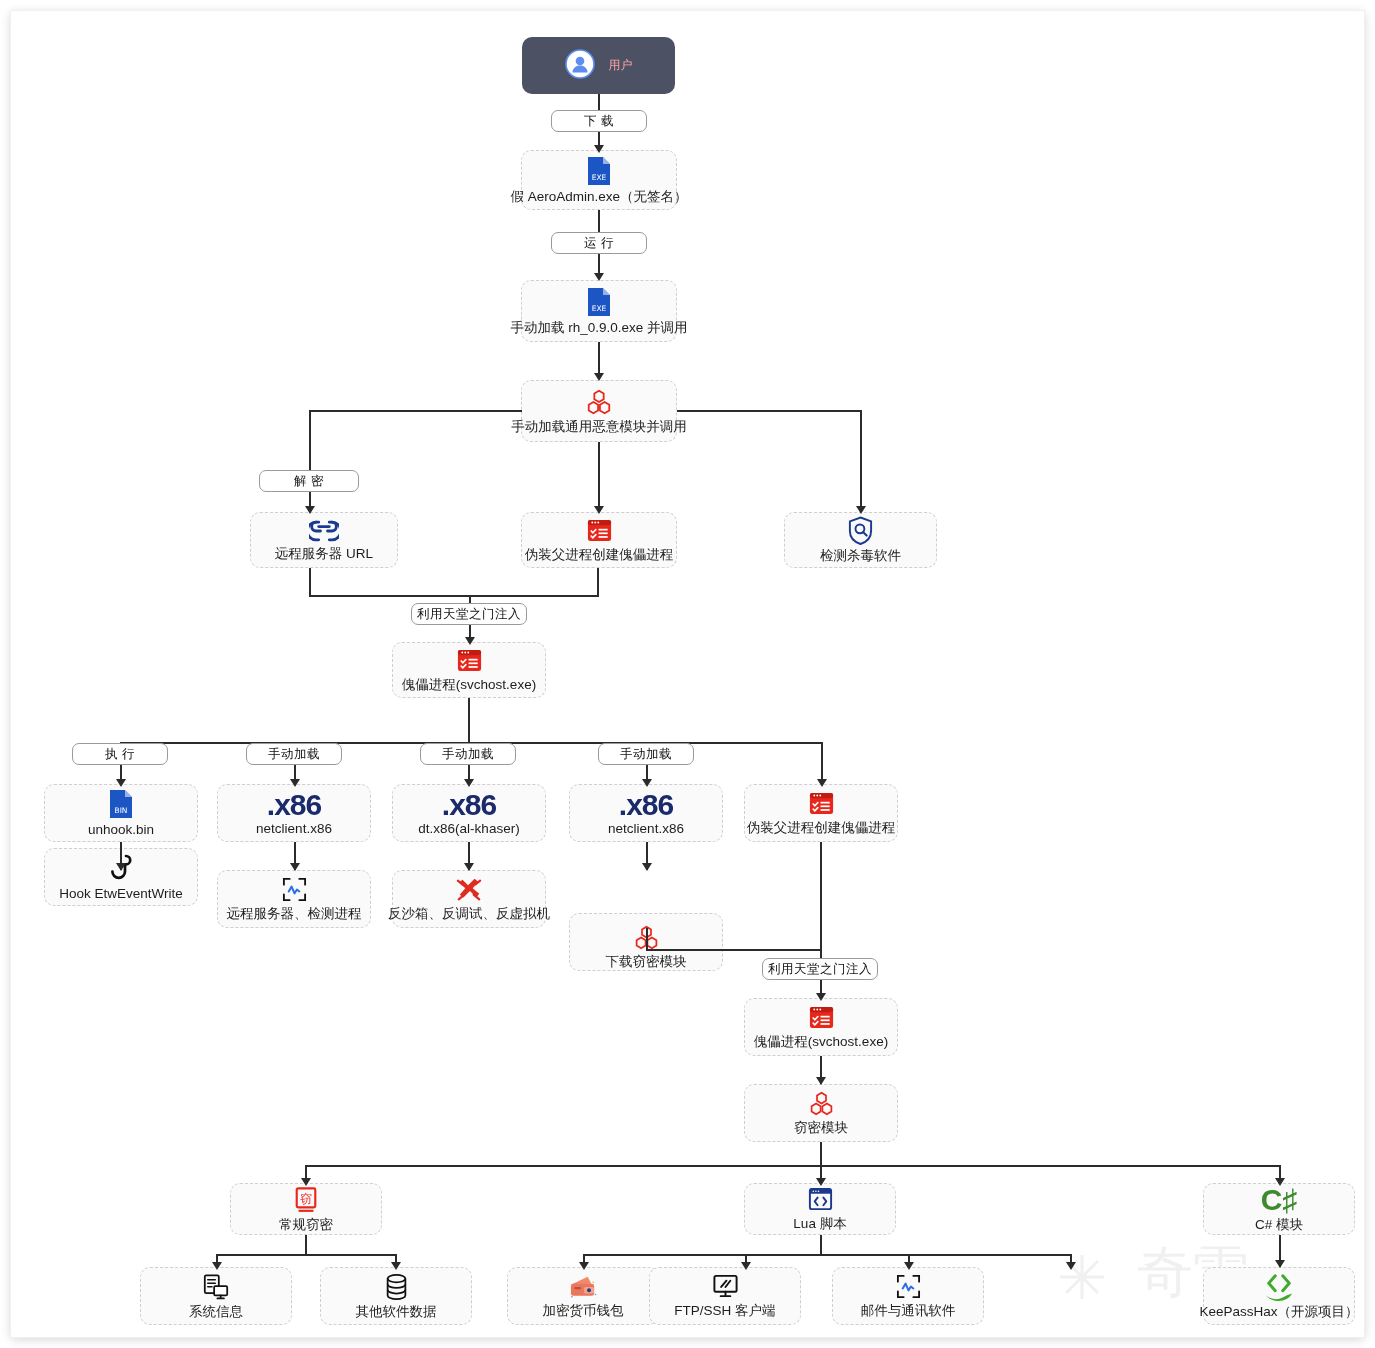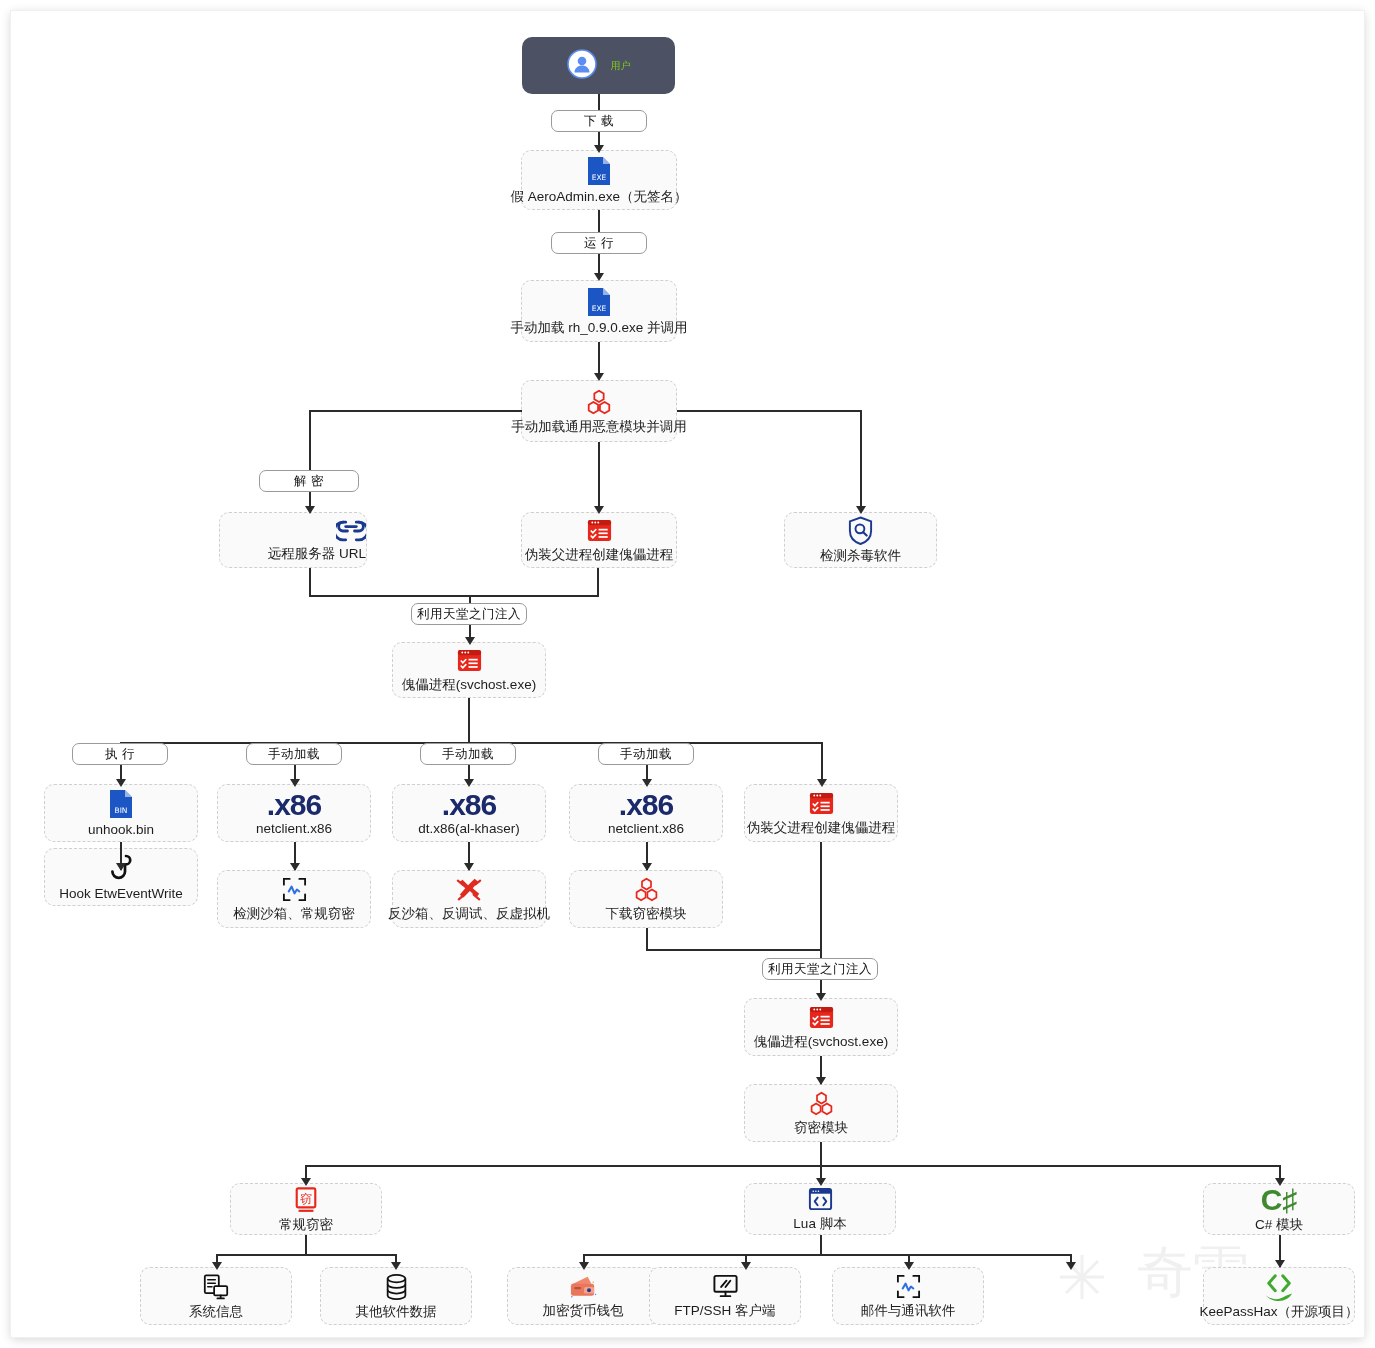--- a/index.html
+++ b/index.html
@@ -8,21 +8,21 @@
   #inner{position:absolute;left:11px;top:11px;width:1353px;height:1326px;background:#ffffff;
          box-shadow:0 0 0 1px #f0f0f0, 0 2px 10px rgba(0,0,0,.18);}
   
   .node{position:absolute;box-sizing:border-box;border:1px dashed #cfcfcf;border-radius:10px;
         background:#fafafa;display:flex;flex-direction:column;align-items:center;justify-content:center;}
   .node .lbl{font-size:13.5px;color:#1d1d1d;line-height:1.15;white-space:nowrap;}
   .node .ico{display:flex;align-items:center;justify-content:center;margin-bottom:3px;}
   
   .usernode{position:absolute;box-sizing:border-box;background:#4c5164;border-radius:10px;
             display:flex;align-items:center;justify-content:center;gap:14px;}
-  .usernode .lbl{color:#84cc16;font-size:10px;text-align:right;}
+  .usernode .lbl{color:#fca5a5;font-size:12px;text-align:right;}
   
   .elabel{position:absolute;box-sizing:border-box;border:1px solid #9a9a9a;border-radius:7px;
           background:#ffffff;display:flex;align-items:center;justify-content:center;
           font-size:12.5px;color:#111;letter-spacing:.5px;z-index:6;white-space:nowrap;}
   
   .ln{position:absolute;background:#2b2b2b;z-index:1;}
   .lnv{width:1.6px;}
   .lnh{height:1.6px;}
   .arrow{position:absolute;width:0;height:0;border-left:5px solid transparent;
          border-right:5px solid transparent;border-top:8px solid #2b2b2b;z-index:2;}
@@ -110,21 +110,21 @@
   <div class="ln lnv" style="left:298px;top:481px;height:19px;"></div>
   <div class="arrow" style="left:294px;top:495px;"></div>
 
   <div class="ln lnv" style="left:587px;top:431px;height:69px;"></div>
   <div class="arrow" style="left:583px;top:495px;"></div>
 
   <div class="ln lnh" style="left:666px;top:399px;width:184px;"></div>
   <div class="ln lnv" style="left:849px;top:399px;height:101px;"></div>
   <div class="arrow" style="left:845px;top:495px;"></div>
 
-  <div class="node" style="left:208px;top:501px;width:148px;height:56px;align-items:flex-end;">
+  <div class="node" style="left:239px;top:501px;width:148px;height:56px;">
     <span class="ico">
       <svg width="30" height="24" viewBox="0 0 34 24">
         <g fill="none" stroke="#1b3a8f" stroke-width="3.2" stroke-linecap="round">
           <path d="M13 12H8a5 5 0 0 1 0-10h3"></path>
           <path d="M21 12h5a5 5 0 0 0 0-10h-3"></path>
           <path d="M11 7h12"></path>
           <path d="M8 2a5 5 0 0 0 0 20h3M26 2a5 5 0 0 1 0 20h-3"></path>
         </g>
       </svg>
     </span>
@@ -241,21 +241,21 @@
   <div class="arrow" style="left:279px;top:852px;"></div>
   <div class="node" style="left:206px;top:859px;width:154px;height:58px;">
     <span class="ico">
       <svg width="27" height="27" viewBox="0 0 28 28">
         <g fill="none" stroke="#111" stroke-width="1.9" stroke-linecap="round">
           <path d="M3 9V3h6M19 3h6v6M25 19v6h-6M9 25H3v-6"></path>
         </g>
         <path d="M8 16l3-5 3 7 2.5-4 2.5 2" fill="none" stroke="#2f6fe0" stroke-width="2.1" stroke-linecap="round" stroke-linejoin="round"></path>
       </svg>
     </span>
-    <span class="lbl">检测沙箱、常规窃密</span>
+    <span class="lbl">远程服务器、检测进程</span>
   </div>
 
   <div class="node" style="left:381px;top:773px;width:154px;height:58px;">
     <span class="x86">.x86</span>
     <span class="lbl">dt.x86(al-khaser)</span>
   </div>
   <div class="ln lnv" style="left:457px;top:831px;height:28px;"></div>
   <div class="arrow" style="left:453px;top:852px;"></div>
   <div class="node" style="left:381px;top:859px;width:154px;height:58px;">
     <span class="ico">
@@ -270,21 +270,21 @@
     </span>
     <span class="lbl">反沙箱、反调试、反虚拟机</span>
   </div>
 
   <div class="node" style="left:558px;top:773px;width:154px;height:58px;">
     <span class="x86">.x86</span>
     <span class="lbl">netclient.x86</span>
   </div>
   <div class="ln lnv" style="left:635px;top:831px;height:28px;"></div>
   <div class="arrow" style="left:631px;top:852px;"></div>
-  <div class="node" style="left:558px;top:859px;width:154px;height:58px;">
+  <div class="node" style="left:558px;top:902px;width:154px;height:58px;justify-content:flex-end;">
     <span class="ico">
       <svg width="27" height="27" viewBox="0 0 30 30">
         <g fill="none" stroke="#e8271c" stroke-width="1.9">
           <path d="M15 3l5 3v6l-5 3-5-3V6z"></path>
           <path d="M9 15l5 3v6l-5 3-5-3v-6z"></path>
           <path d="M21 15l5 3v6l-5 3-5-3v-6z"></path>
         </g>
       </svg>
     </span>
     <span class="lbl">下载窃密模块</span>

